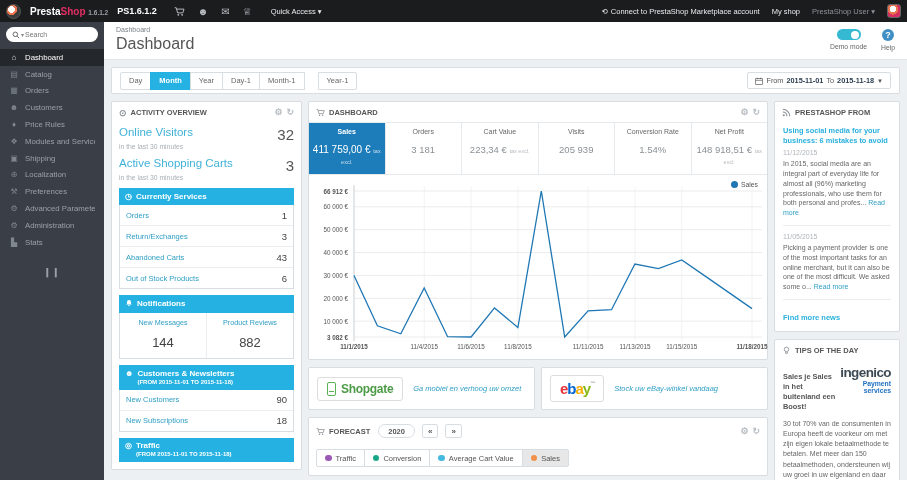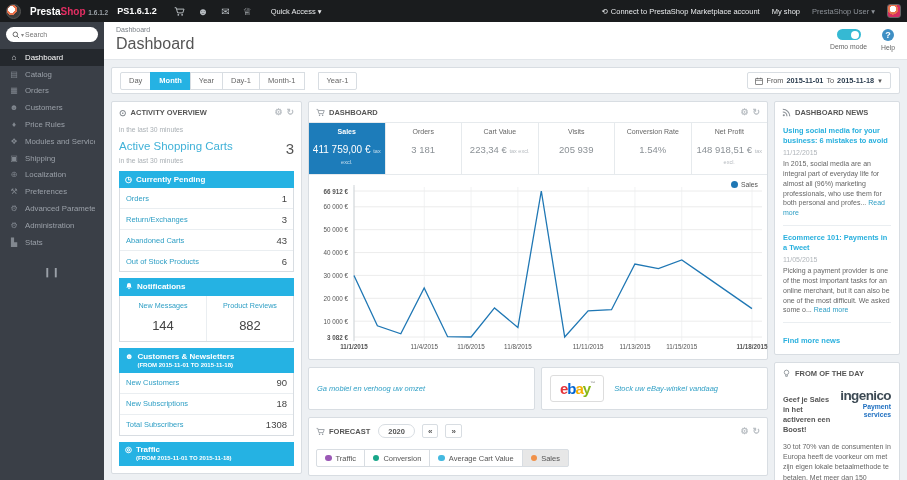--- a/index.html
+++ b/index.html
@@ -297,31 +297,35 @@
           <div class="col-left">
             <div class="panel">
               <div class="panel-head">
                 <span class="phicon">⊙</span>
                 <span>ACTIVITY OVERVIEW</span>
                 <span class="spacer"></span>
                 <span class="ptool">⚙</span>
                 <span class="ptool">↻</span>
               </div>
               <div class="act-body">
+                <div class="metric">
+                  <span class="metric-label">Online Visitors</span>
+                  <span class="metric-value">32</span>
+                </div>
                 <div class="metric-caption">in the last 30 minutes</div>
                 <div class="metric">
                   <span class="metric-label">Active Shopping Carts</span>
                   <span class="metric-value">3</span>
                 </div>
                 <div class="metric-caption">in the last 30 minutes</div>
 
                 <div class="section">
                   <div class="section-head">
                       <span class="sh-icon">◷</span>
-                      <span>Currently Pending</span>
+                      <span>Currently Services</span>
                     </div>
                   <div class="rows">
                     <div class="lrow">
                         <span class="lbl">Orders</span>
                         <span class="val">1</span>
                       </div>
                     <div class="lrow">
                         <span class="lbl">Return/Exchanges</span>
                         <span class="val">3</span>
                       </div>
@@ -362,24 +366,20 @@
                       <span><span>Customers &amp; Newsletters</span><span class="section-sub">(FROM 2015-11-01 TO 2015-11-18)</span></span>
                     </div>
                   <div class="rows">
                     <div class="lrow">
                         <span class="lbl">New Customers</span>
                         <span class="val">90</span>
                       </div>
                     <div class="lrow">
                         <span class="lbl">New Subscriptions</span>
                         <span class="val">18</span>
-                      </div>
-                    <div class="lrow">
-                        <span class="lbl">Total Subscribers</span>
-                        <span class="val">1308</span>
                       </div>
                   </div>
                 </div>
 
                 <div class="section">
                   <div class="section-head">
                       <span class="sh-icon">◎</span>
                       <span><span>Traffic</span><span class="section-sub">(FROM 2015-11-01 TO 2015-11-18)</span></span>
                     </div>
 
@@ -468,20 +468,24 @@
                   <div class="xtick" style="left: 176.882px; top: 162px;">11/8/2015</div>
                   <div class="xtick" style="left: 247.118px; top: 162px;">11/11/2015</div>
                   <div class="xtick" style="left: 293.941px; top: 162px;">11/13/2015</div>
                   <div class="xtick" style="left: 340.765px; top: 162px;">11/15/2015</div>
                   <div class="xtick bold" style="left: 411px; top: 162px;">11/18/2015</div>
                 </div>
             </div>
 
             <div class="ads">
               <div class="ad">
+                <div class="logo-box">
+                  <span class="sg-phone"></span>
+                  <span class="sg-name">Shopgate</span>
+                </div>
                 <span class="ad-link">Ga mobiel en verhoog uw omzet</span>
               </div>
               <div class="ad">
                 <div class="logo-box">
                   <span class="ebay-name"><span style="color: rgb(229, 50, 56);">e</span><span style="color: rgb(0, 100, 210);">b</span><span style="color: rgb(245, 175, 2);">a</span><span style="color: rgb(134, 184, 23);">y</span><span class="ebay-tm">™</span></span>
                 </div>
                 <span class="ad-link">Stock uw eBay-winkel vandaag</span>
               </div>
             </div>
 
@@ -526,55 +530,54 @@
           <div class="col-right">
             <div class="panel">
               <div class="panel-head">
                 <span class="phicon">
                     <svg viewBox="0 0 16 16">
                       <circle cx="3.2" cy="12.8" r="1.9" fill="#8a9096"></circle>
                       <path d="M1.4 7.2a7.4 7.4 0 0 1 7.4 7.4" fill="none" stroke="#8a9096" stroke-width="2"></path>
                       <path d="M1.4 2.2a12.4 12.4 0 0 1 12.4 12.4" fill="none" stroke="#8a9096" stroke-width="2"></path>
                     </svg>
                   </span>
-                <span>DASHBOARD NEWS</span>
+                <span>PRESTASHOP FROM</span>
               </div>
               <div class="news-body-wrap">
                 <div>
                   <div class="news-title">Using social media for your business: 6 mistakes to avoid</div>
                   <div class="news-date">11/12/2015</div>
                   <div class="news-text"><span>In 2015, social media are an integral part of everyday life for almost all (96%) marketing professionals, who use them for both personal and profes...</span> <span class="read-more">Read more</span></div>
                 </div>
                 <div class="news-div"></div>
                 <div>
-                  <div class="news-title">Ecommerce 101: Payments in a Tweet</div>
                   <div class="news-date">11/05/2015</div>
                   <div class="news-text"><span>Picking a payment provider is one of the most important tasks for an online merchant, but it can also be one of the most difficult. We asked some o...</span> <span class="read-more">Read more</span></div>
                 </div>
                 <div class="news-div"></div>
                 <div class="find-more">Find more news</div>
               </div>
             </div>
 
             <div class="panel">
               <div class="panel-head">
                 <span class="phicon">
                     <svg viewBox="0 0 16 16">
                       <circle cx="8" cy="6" r="4" fill="none" stroke="#8a9096" stroke-width="1.5"></circle>
                       <path d="M6.5 10.5v2.5h3v-2.5" fill="none" stroke="#8a9096" stroke-width="1.5"></path>
                     </svg>
                   </span>
-                <span>FROM OF THE DAY</span>
+                <span>TIPS OF THE DAY</span>
               </div>
               <div class="tips-body">
                 <div class="ingenico">
                   <div class="ing-name">ingenico</div>
                   <div class="ing-sub"><span>Payment</span><br><span>services</span></div>
                 </div>
-                <div class="tips-heading">Geef je Sales in het activeren een Boost!</div>
+                <div class="tips-heading">Sales je Sales in het buitenland een Boost!</div>
                 <div class="tips-text">30 tot 70% van de consumenten in Europa heeft de voorkeur om met zijn eigen lokale betaalmethode te betalen. Met meer dan 150 betaalmethoden, ondersteunen wij uw groei in uw eigenland en daar buiten. En zelfs beter: u kun de belangrijke betaalmethoden activeren met een</div>
               </div>
             </div>
           </div>
         </div>
       </div>
     </main>
   </div>
 </div>
 

